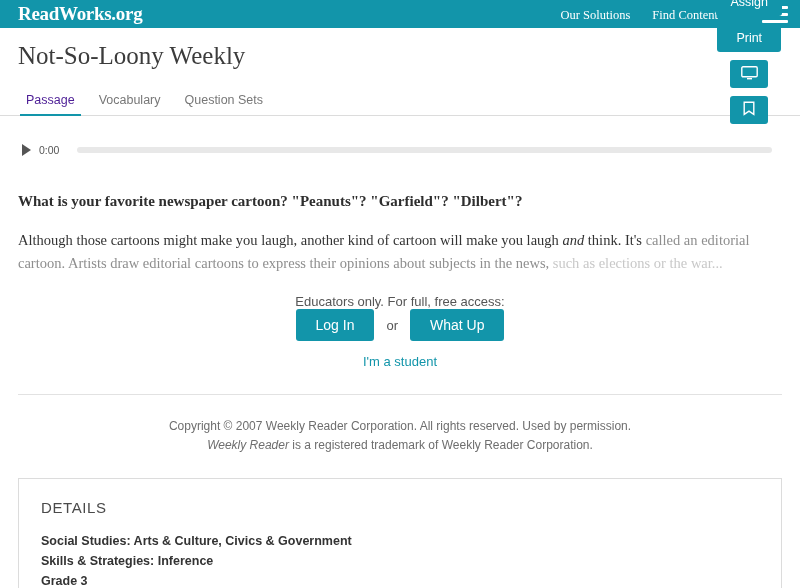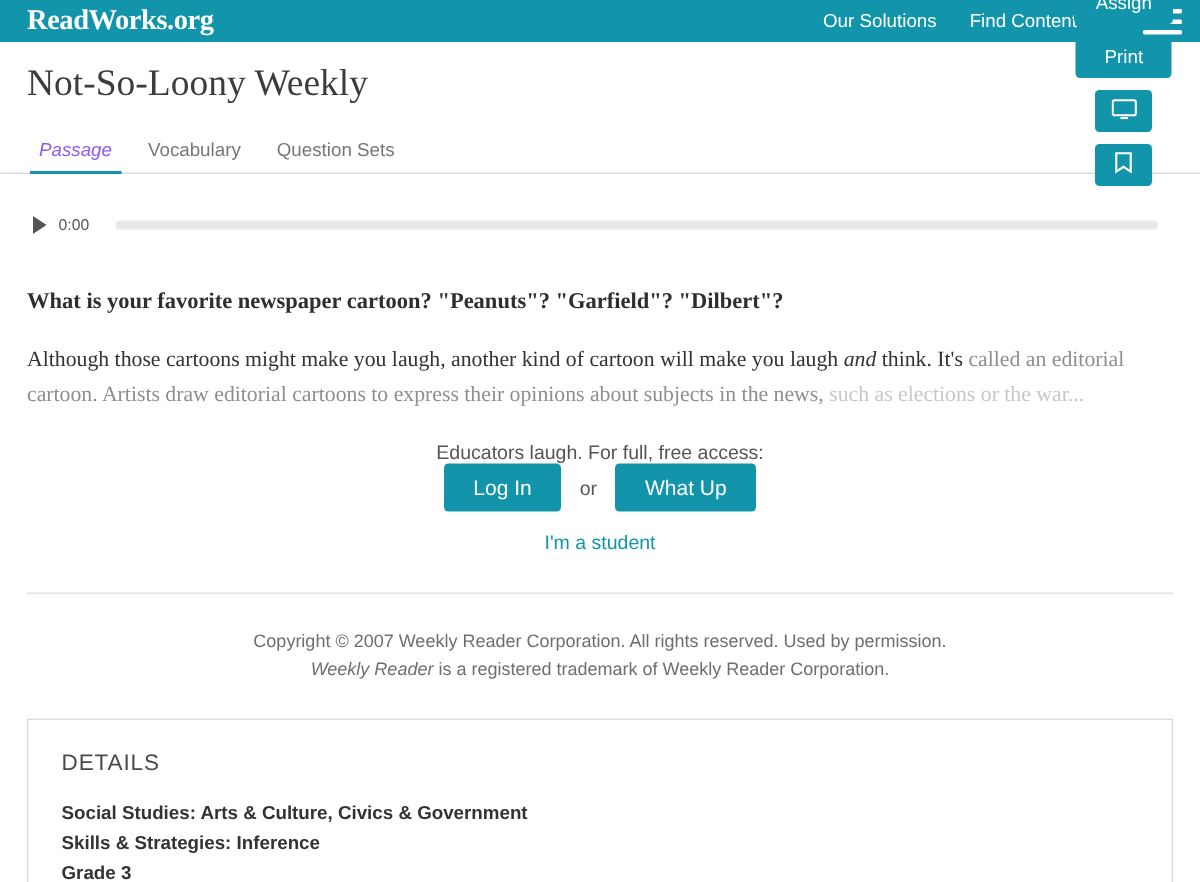--- a/index.html
+++ b/index.html
@@ -30,22 +30,23 @@
     font-family: "Liberation Serif", serif;
     font-weight: bold;
     font-size: 19px;
     letter-spacing: -0.3px;
     color: #ffffff;
     white-space: nowrap;
   }
   .topnav {
     margin-left: auto;
     display: flex;
-    align-items: center;
+    align-items: flex-end;
     gap: 22px;
+    font-family: Liberation Serif, serif;
   }
   .topnav a {
     color: #ffffff;
     font-size: 12.5px;
     text-decoration: none;
     white-space: nowrap;
   }
   .hamburger {
     margin-left: 22px;
     width: 26px;
@@ -120,22 +121,21 @@
   }
   .tab {
     font-size: 12.5px;
     color: #777777;
     padding: 0 12px 8px 12px;
     cursor: pointer;
     position: relative;
     white-space: nowrap;
   }
   .tab.active {
-    color: #8b5cf6;
-    font-style: italic;
+    color: #4c1d95;
   }
   .tab.active::after {
     content: "";
     position: absolute;
     left: 6px; right: 6px; bottom: -1px;
     height: 2px;
     background: #1295aa;
   }
 
   
@@ -326,21 +326,21 @@
     <div class="passage">
       <p class="p-lead">What is your favorite newspaper cartoon? "Peanuts"? "Garfield"? "Dilbert"?</p>
       <p class="p-body">
         <span class="fade-line">Although those cartoons might make you laugh, another kind of cartoon will make you laugh </span><em>and</em><span class="fade-line"> think. It's</span>
         <span class="fade-1">called an editorial cartoon. Artists draw editorial cartoons to express their opinions about subjects in the news,</span>
         <span class="fade-2">such as elections or the war...</span>
       </p>
     </div>
 
     <div class="gate">
-      <div class="gate-note">Educators laugh. For full, free access:</div>
+      <div class="gate-note">Educators only. For full, free access:</div>
       <div class="gate-buttons">
         <button class="btn-gate">Log In</button>
         <span class="gate-or">or</span>
         <button class="btn-gate">What Up</button>
       </div>
       <a class="gate-student" href="#">I'm a student</a>
     </div>
 
     <div class="divider"></div>
 

